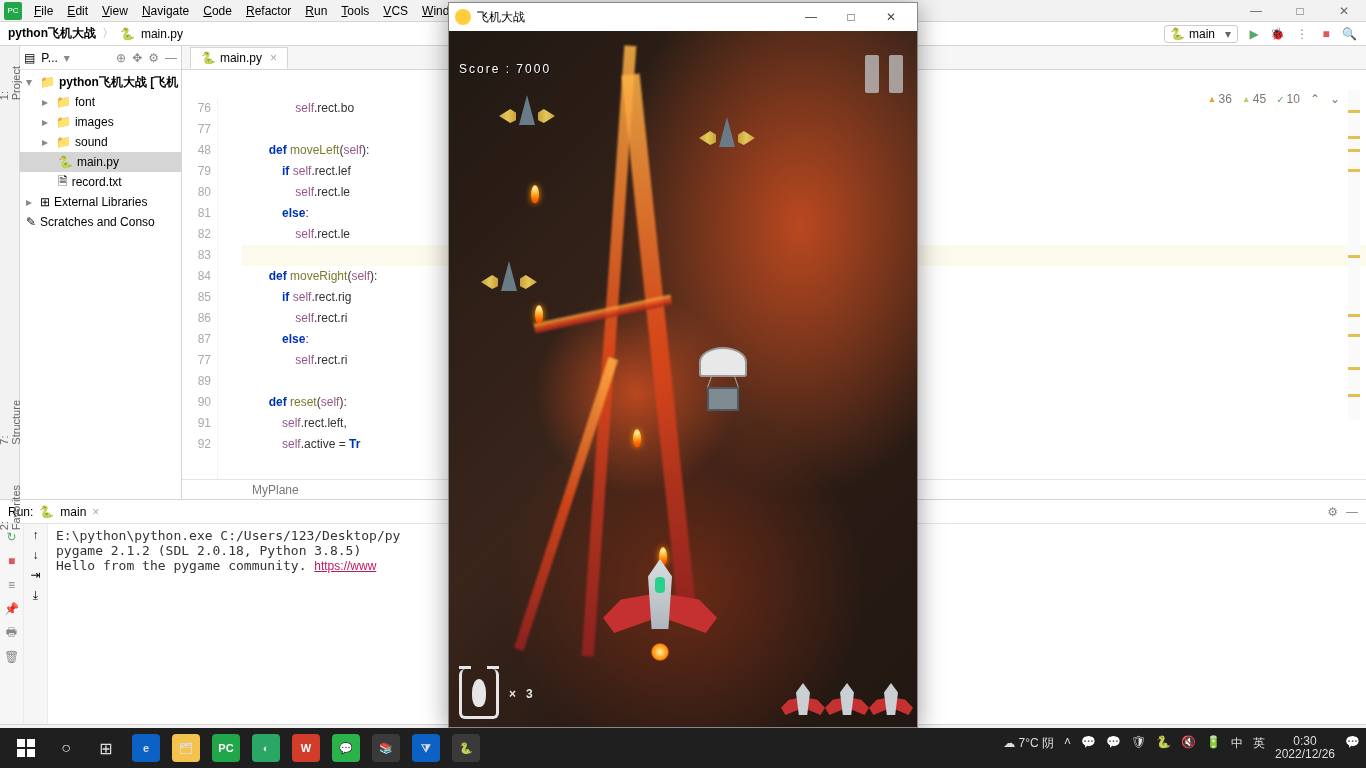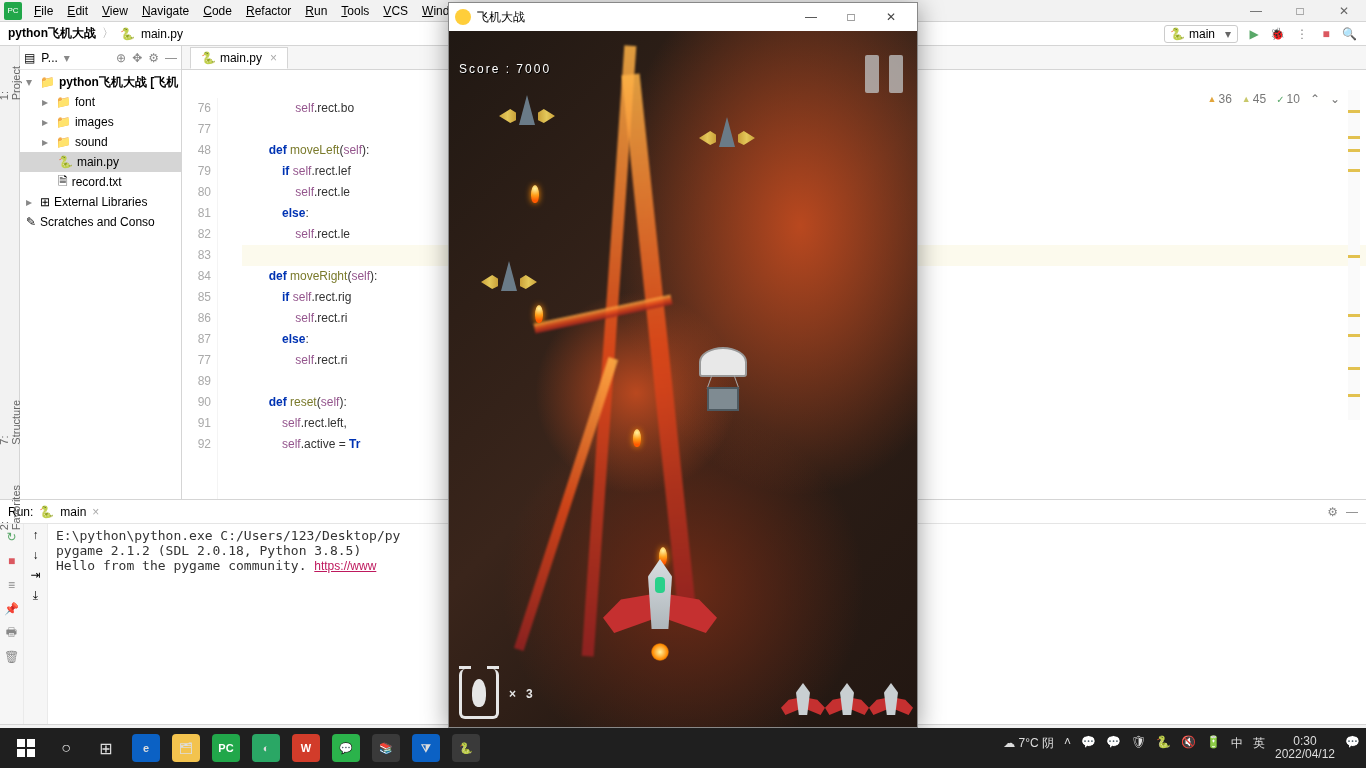--- a/index.html
+++ b/index.html
@@ -260,20 +260,23 @@
             <div>87</div>
             <div>77</div>
             <div>89</div>
             <div>90</div>
             <div>91</div>
             <div>92</div>
           </div>
         <div class="foldg"></div>
         <div class="code" id="code"><div class="line">                <span class="sf">self</span>.rect.bo</div><div class="line">&nbsp;</div><div class="line">        <span class="k">def</span> <span class="fn">moveLeft</span>(<span class="sf">self</span>):</div><div class="line">            <span class="k">if</span> <span class="sf">self</span>.rect.lef</div><div class="line">                <span class="sf">self</span>.rect.le</div><div class="line">            <span class="k">else</span>:</div><div class="line">                <span class="sf">self</span>.rect.le</div><div class="line hl">&nbsp;</div><div class="line">        <span class="k">def</span> <span class="fn">moveRight</span>(<span class="sf">self</span>):</div><div class="line">            <span class="k">if</span> <span class="sf">self</span>.rect.rig</div><div class="line">                <span class="sf">self</span>.rect.ri</div><div class="line">            <span class="k">else</span>:</div><div class="line">                <span class="sf">self</span>.rect.ri</div><div class="line">&nbsp;</div><div class="line">        <span class="k">def</span> <span class="fn">reset</span>(<span class="sf">self</span>):</div><div class="line">            <span class="sf">self</span>.rect.left,                                                              ight - <span class="sf">self</span>.rect.height - <span class="n">60</span></div><div class="line">            <span class="sf">self</span>.active = <span class="k">Tr</span></div></div>
       </div>
+      <div class="crumbbar">
+          <span>MyPlane</span>
+        </div>
     </div>
   </div>
 
   <div class="runwin">
     <div class="runhead">
       <span>Run:</span>
       <span class="py">🐍</span>
       <span>main</span>
       <span style="color:#aaa">×</span>
       <div class="rtools">
@@ -452,17 +455,17 @@
     <span>💬</span>
     <span>💬</span>
     <span>🛡</span>
     <span>🐍</span>
     <span>🔇</span>
     <span>🔋</span>
     <span>中</span>
     <span>英</span>
     <div class="clock">
         <div>0:30</div>
-        <div>2022/04/12</div>
+        <div>2022/12/26</div>
       </div>
     <span>💬</span>
   </div>
 </div>
 
 </body></html>

